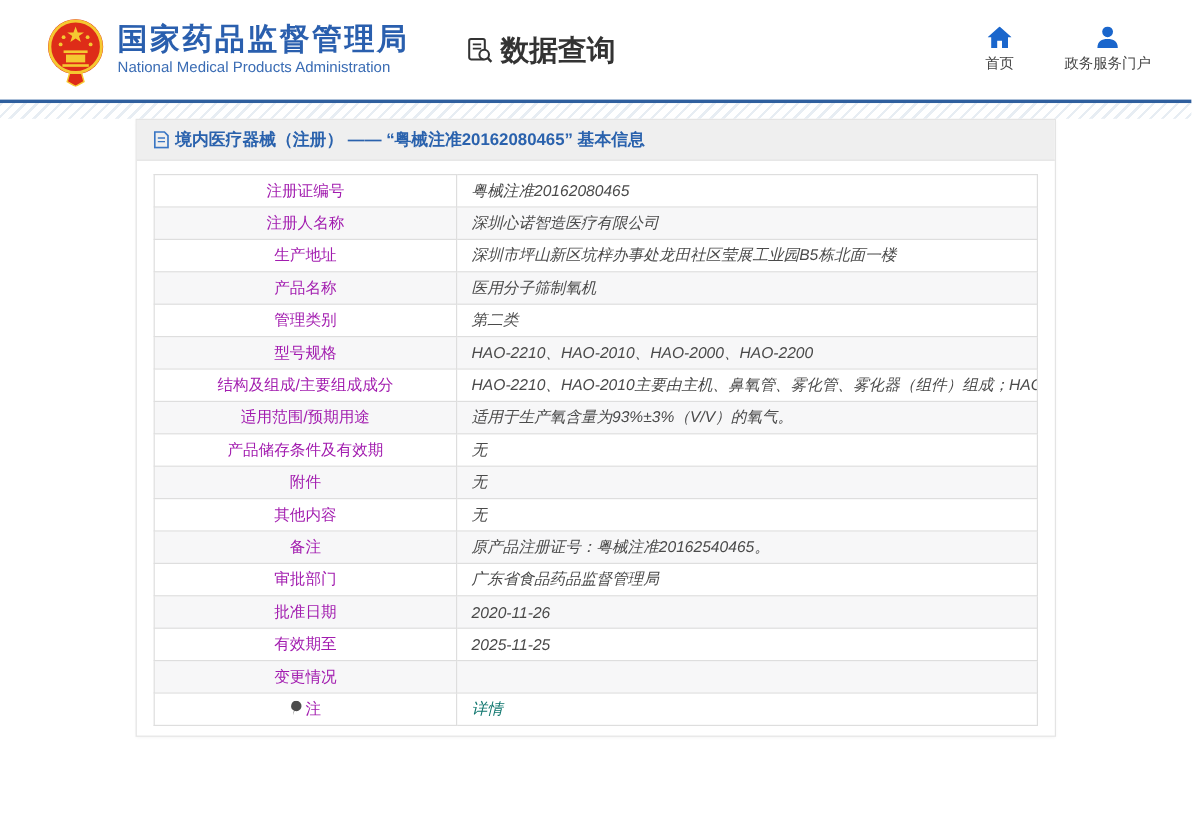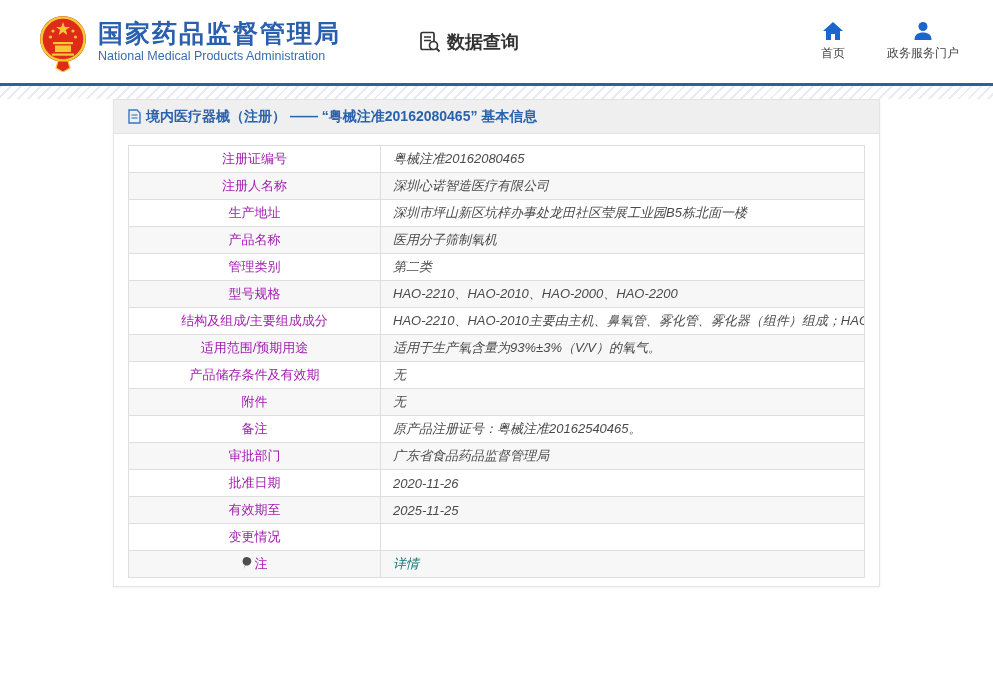--- a/index.html
+++ b/index.html
@@ -1,27 +1,27 @@
 <!DOCTYPE html>
 <html><head>
 <meta charset="utf-8">
 <style>
   * { margin: 0; padding: 0; box-sizing: border-box; }
   html,body { width: 993px; height: 684px; background: #ffffff;
     font-family: "Liberation Sans", "DejaVu Sans", sans-serif; }
 
   
   .header { height: 86px; background: #ffffff; border-bottom: 3px solid #2f5f9e;
-    display: flex; align-items: center; padding: 0 34px 0 38px; gap: 30px; }
+    display: flex; align-items: center; padding: 0 34px 0 38px; }
   .brand { display: flex; align-items: center; }
   .brand-emblem { width: 50px; height: 58px; margin-right: 10px; margin-top: 2px; }
   .brand-cn { font-size: 25px; font-weight: bold; color: #2a5fae; letter-spacing: 2px; line-height: 1.1; }
   .brand-en { font-size: 12.5px; color: #3a6cb4; margin-top: 2px; }
   .section { display: flex; align-items: center; margin-left: 48px; cursor: pointer; }
-  .section-label { font-size: 18px; font-weight: 600; color: #333; margin-left: 6px; }
+  .section-label { font-size: 24px; font-weight: 600; color: #333; margin-left: 6px; }
   .nav { margin-left: auto; display: flex; gap: 42px; align-items: center; }
   .nav-item { display: flex; flex-direction: column; align-items: center; cursor: pointer; }
   .nav-item .lbl { font-size: 12px; color: #444; margin-top: 5px; white-space: nowrap; }
 
   
   .stripe-band { height: 13px; width: 100%;
     background: repeating-linear-gradient(135deg, #e7edf3 0 2px, #ffffff 2px 7px); }
 
   
   .panel { width: 767px; margin: 0 auto; margin-top: 0; background: #fff;
@@ -141,20 +141,24 @@
           </tr>
           <tr>
             <td class="label-cell"><span>产品储存条件及有效期</span></td>
             <td class="value-cell"><span>无</span></td>
           </tr>
           <tr>
             <td class="label-cell"><span>附件</span></td>
             <td class="value-cell"><span>无</span></td>
           </tr>
           <tr>
+            <td class="label-cell"><span>其他内容</span></td>
+            <td class="value-cell"><span>无</span></td>
+          </tr>
+          <tr>
             <td class="label-cell"><span>备注</span></td>
             <td class="value-cell"><span>原产品注册证号：粤械注准20162540465。</span></td>
           </tr>
           <tr>
             <td class="label-cell"><span>审批部门</span></td>
             <td class="value-cell"><span>广东省食品药品监督管理局</span></td>
           </tr>
           <tr>
             <td class="label-cell"><span>批准日期</span></td>
             <td class="value-cell"><span>2020-11-26</span></td>

